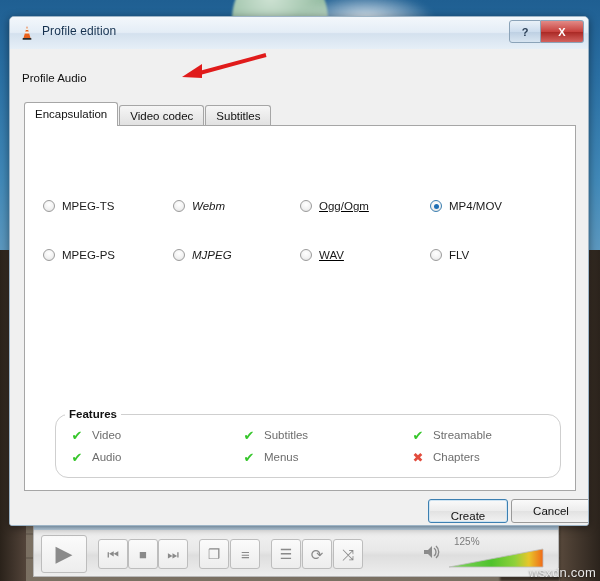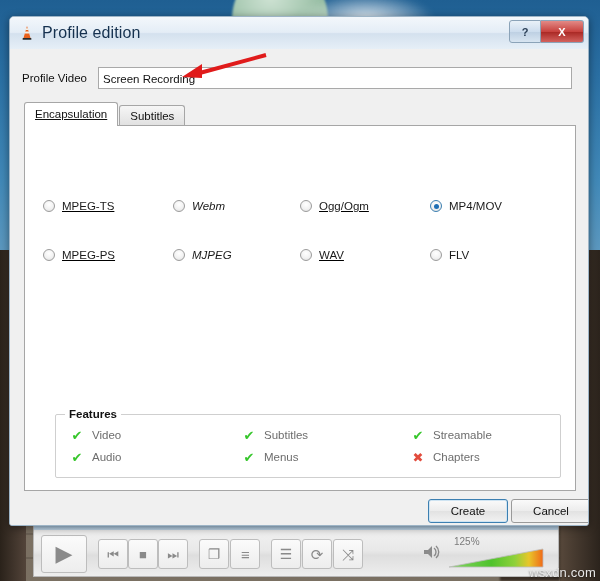--- a/index.html
+++ b/index.html
@@ -63,21 +63,21 @@
   }
   #titlebar{
     height:32px;position:relative;
     background:linear-gradient(180deg,#f3f7fb 0%,#e4edf6 48%,#d4e1ee 52%,#e6eff7 100%);
     border-bottom:1px solid #c3d3e0;
   }
   .vlc-cone{
     position:absolute;left:9px;top:8px;width:16px;height:16px;
   }
   .title-text{
-    position:absolute;left:32px;top:7px;font-size:16px;color:#15314f;
+    position:absolute;left:32px;top:7px;font-size:12px;color:#15314f;
     letter-spacing:.1px;
   }
   .win-btns{position:absolute;right:4px;top:3px;display:flex;gap:0;}
   .wb{
     width:30px;height:21px;border:1px solid #8ba3b8;
     display:flex;align-items:center;justify-content:center;
     font-size:11px;color:#2a3e55;font-weight:bold;
   }
   .wb.help{
     border-radius:3px 0 0 3px;
@@ -103,49 +103,49 @@
   
   #tabs{position:absolute;left:14px;top:54px;height:23px;display:flex;align-items:flex-end;}
   .tab{
     height:21px;line-height:21px;padding:0 10px;font-size:11.5px;color:#111;
     border:1px solid #a6a6a6;border-bottom:none;border-radius:3px 3px 0 0;
     background:linear-gradient(180deg,#f6f6f6,#dfdfdf);
     margin-right:1px;position:relative;top:1px;
   }
   .tab.active{
     height:23px;line-height:23px;background:#fff;border-color:#a6a6a6;
-    top:0;z-index:3;text-decoration:underline;
+    top:0;z-index:3;
   }
   #tabpanel{
     position:absolute;left:14px;top:76px;width:550px;height:364px;
     border:1px solid #a6a6a6;background:#fff;z-index:2;
   }
 
   
   #radiogrid{position:absolute;left:18px;top:72px;width:520px;}
   .rrow{position:relative;height:49px;}
   .ritem{position:absolute;top:0;display:flex;align-items:center;height:16px;}
-  .ritem.c0{left:0px;text-decoration:underline;} .ritem.c1{left:130px;font-style:italic;} .ritem.c2{left:257px;text-decoration:underline;} .ritem.c3{left:387px;}
+  .ritem.c0{left:0px;} .ritem.c1{left:130px;font-style:italic;} .ritem.c2{left:257px;text-decoration:underline;} .ritem.c3{left:387px;}
   .radio{
     width:12px;height:12px;border-radius:50%;box-sizing:border-box;
     border:1px solid #9c9c9c;
     background:radial-gradient(circle at 50% 35%,#fff 0%,#f2f2f2 55%,#dcdcdc 100%);
     position:relative;flex:none;
   }
   .radio.on{border-color:#3c7fb1;}
   .radio.on::after{
     content:"";position:absolute;left:2.5px;top:2.5px;width:5px;height:5px;
     border-radius:50%;background:#1f6fb5;
   }
   .rlabel{font-size:11.5px;color:#1a1a1a;margin-left:7px;white-space:nowrap;}
 
   
   #features{
     position:absolute;left:30px;top:288px;width:504px;height:62px;
-    border:1px solid #cfcfcf;border-radius:2px;
+    border:1px solid #cfcfcf;border-radius:13px;
   }
   .grouptitle{
     position:absolute;left:9px;top:-7px;background:#fff;padding:0 4px;
     font-size:11.5px;color:#111;font-weight:bold;
   }
   .feat{position:absolute;display:flex;align-items:center;height:16px;}
   .feat .mark{width:14px;font-size:13px;font-weight:bold;line-height:1;flex:none;text-align:center;}
   .feat .fl{font-size:11.5px;color:#6d6d6d;margin-left:8px;}
   .ok{color:#36c62b;}
   .no{color:#e24b3c;}
@@ -284,26 +284,26 @@
         </div>
       <div class="wb close">
           <span>X</span>
         </div>
     </div>
   </div>
 
   <div id="body">
 
     <div class="namerow">
-      <span class="namelabel">Profile Video</span>
-      <div class="nameinput" placeholder="Profile Name">Screen Recording</div>
+      <span class="namelabel">Profile Audio</span>
     </div>
 
     <div id="tabs">
       <div class="tab active"><span>Encapsulation</span></div>
+      <div class="tab"><span>Video codec</span></div>
       <div class="tab"><span>Subtitles</span></div>
     </div>
 
     <div id="tabpanel">
 
       <div id="radiogrid">
 
         <div class="rrow">
           <label class="ritem c0">
             <span class="radio"></span>
@@ -370,21 +370,21 @@
           <span class="fl">Streamable</span>
         </div>
         <div class="feat" style="left:355px;top:34px;">
           <span class="mark no">✖</span>
           <span class="fl">Chapters</span>
         </div>
       </div>
 
     </div>
 
-    <div class="btn default" style="left:418px;top:450px;width:78px;">
+    <div class="btn default" style="left:418px;top:450px;width:78px;align-items:flex-end;">
       <span>Create</span>
     </div>
     <div class="btn" style="left:501px;top:450px;width:71px;">
       <span>Cancel</span>
     </div>
 
   </div>
 </div>
 
 <svg class="arrow" style="left:178px;top:52px;width:90px;height:28px;" viewBox="0 0 90 28">

